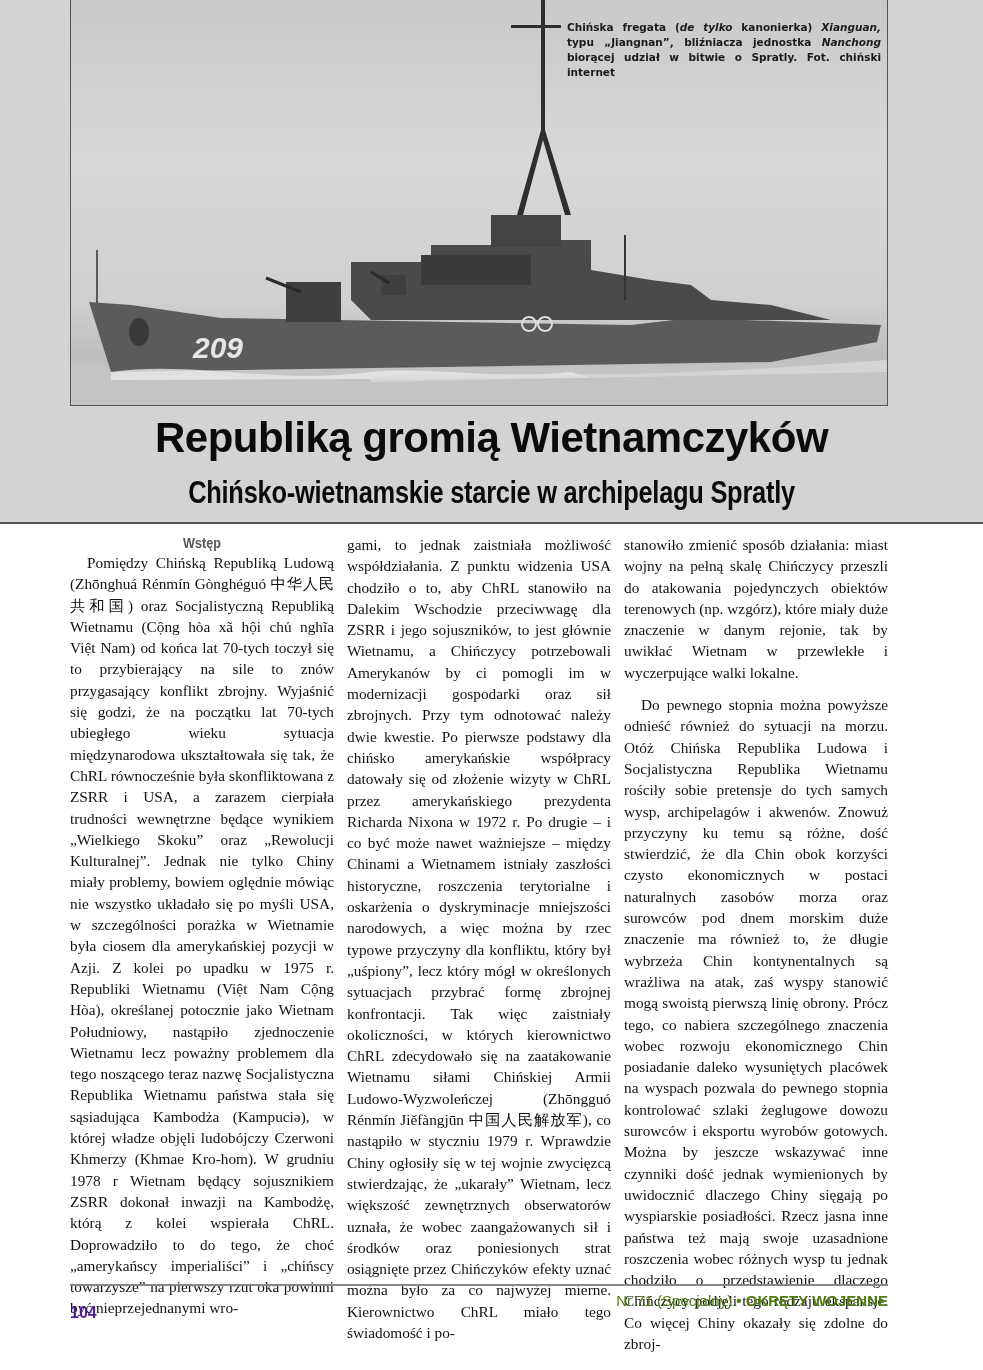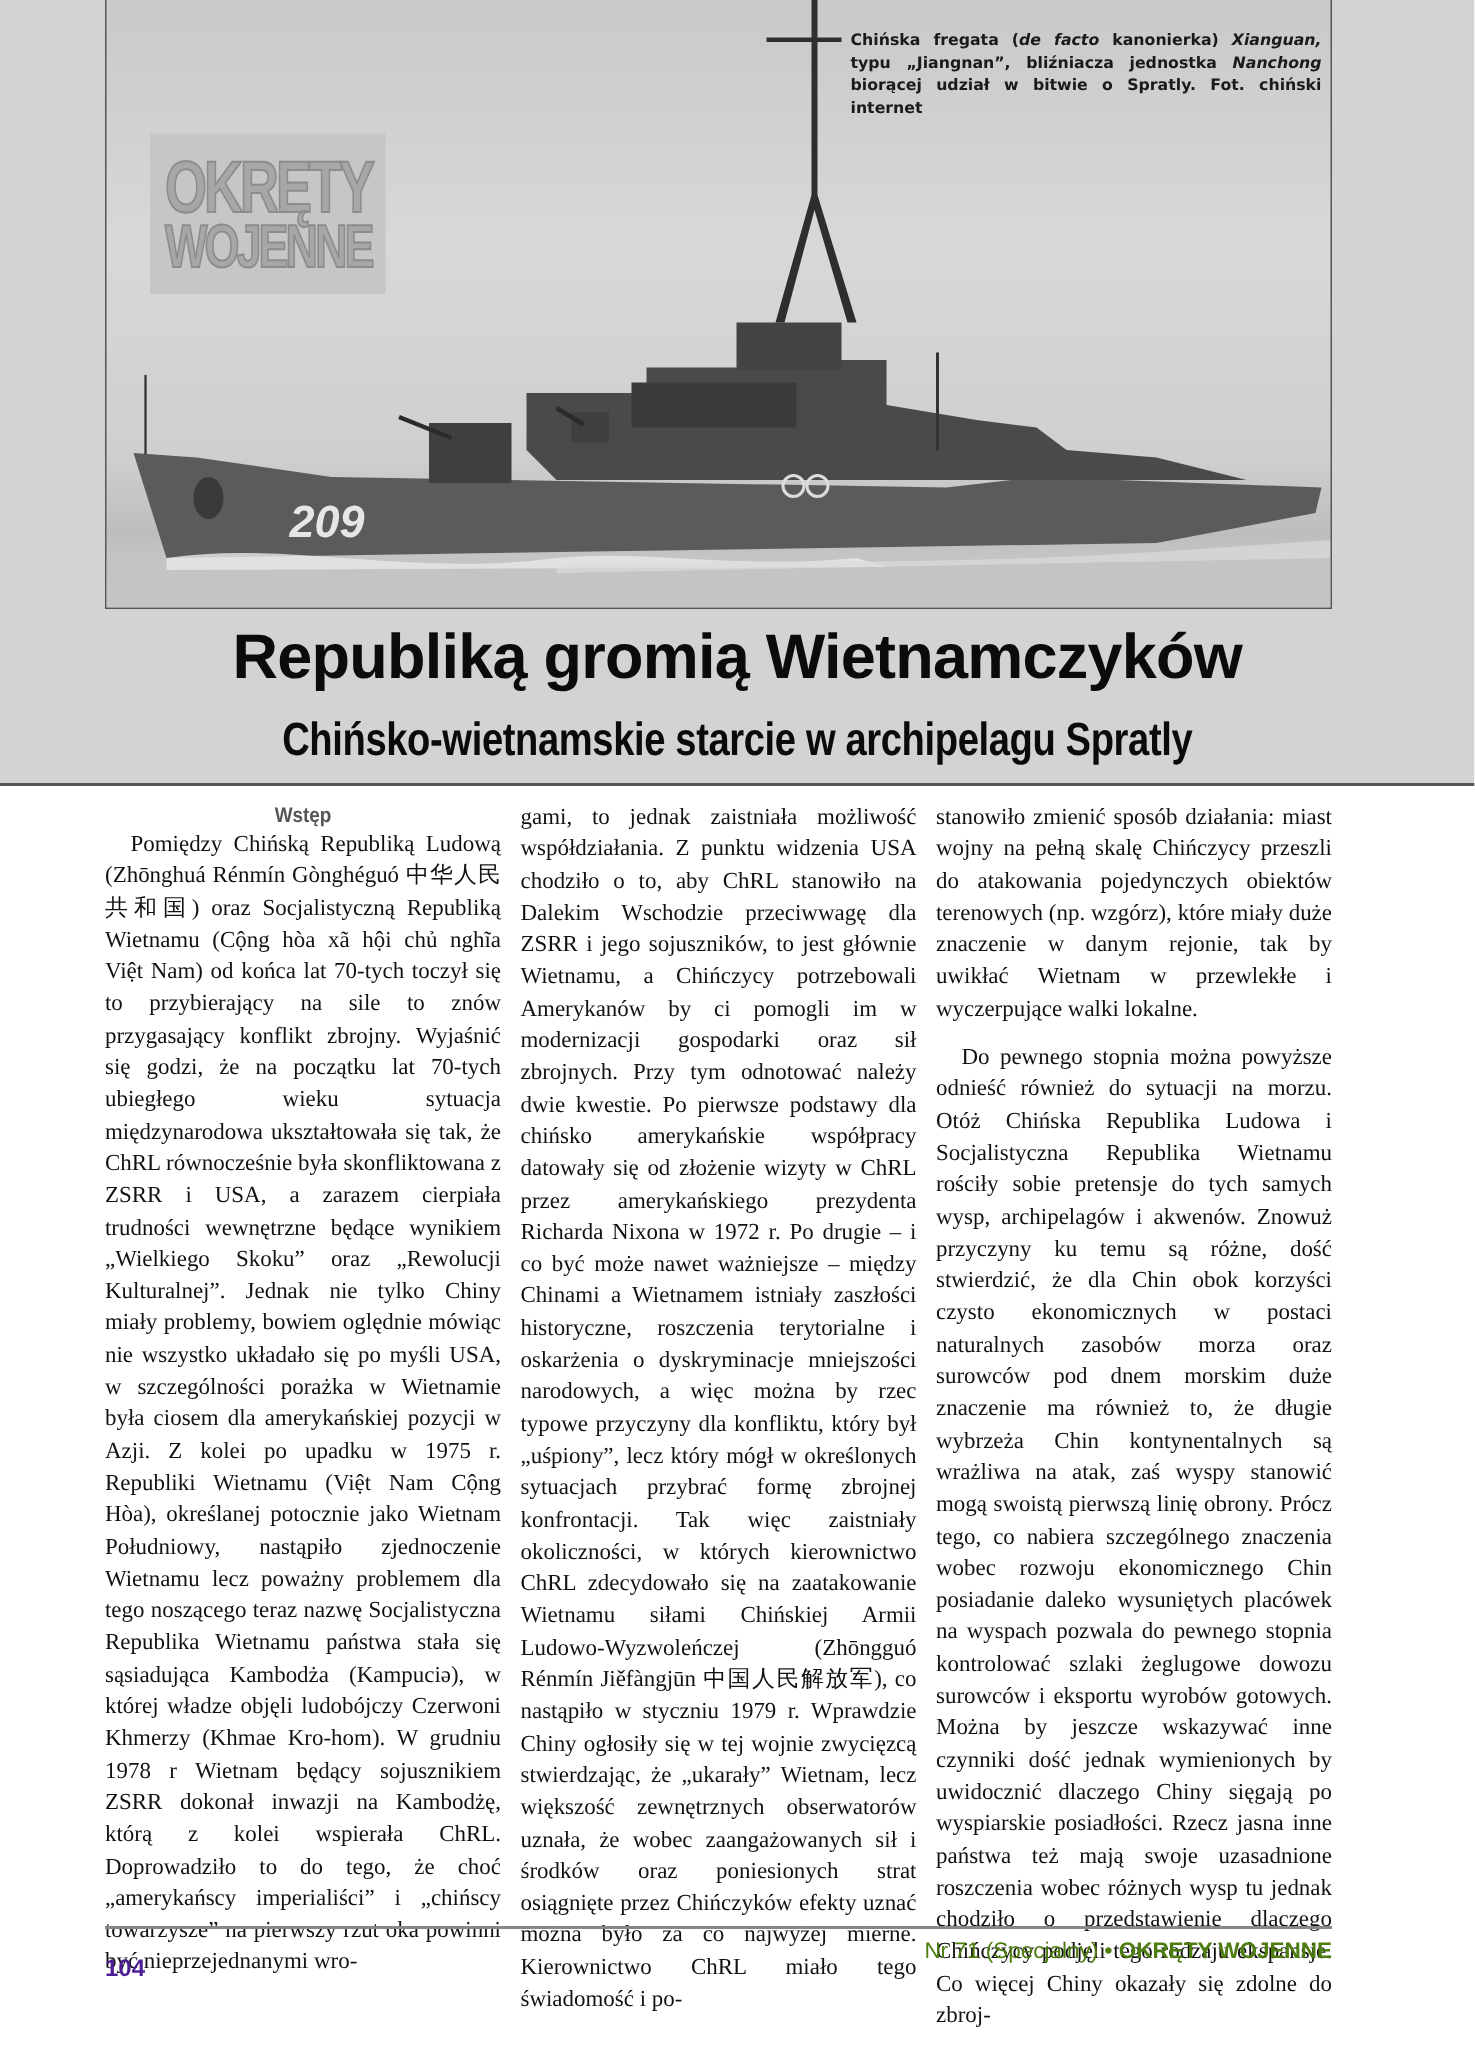--- a/index.html
+++ b/index.html
@@ -105,26 +105,22 @@
 
       <ellipse cx="68" cy="332" rx="10" ry="14" fill="#3a3a3a"></ellipse>
 
       <text x="122" y="358" fill="#e6e6e6" font-family="Liberation Sans, sans-serif" font-weight="bold" font-size="30" font-style="italic">209</text>
 
       <path d="M40,372 C120,360 200,385 300,372 C360,366 420,380 500,372 L520,378 L40,380 Z" fill="#e8e8e8" opacity="0.8"></path>
       <path d="M300,377 C400,370 500,380 700,368 L816,360 L816,372 L300,382 Z" fill="#dcdcdc" opacity="0.7"></path>
     </svg>
 
 
-    <div class="logo">
-      <span class="l1">OKRĘTY</span>
-      <span class="l2">WOJENNE</span>
-    </div>
 
-    <div class="caption"><span>Chińska fregata (</span><i>de facto</i><span> kanonierka) </span><i>Xianguan,</i><span> typu „Jiangnan”, bliźniacza jednostka </span><i>Nanchong</i><span> biorącej udział w bitwie o Spratly.   Fot. chiński internet</span></div>
+    <div class="caption"><span>Chińska fregata (</span><i>de tylko</i><span> kanonierka) </span><i>Xianguan,</i><span> typu „Jiangnan”, bliźniacza jednostka </span><i>Nanchong</i><span> biorącej udział w bitwie o Spratly.   Fot. chiński internet</span></div>
   </div>
 
   <div class="headline main">Republiką gromią Wietnamczyków</div>
   <div class="headline sub">Chińsko-wietnamskie starcie w archipelagu Spratly</div>
 </div>
 
 <div class="columns">
   <div class="col col1">
     <div class="section-head">Wstęp</div>
     <p class="indent">Pomiędzy Chińską Republiką Ludową (Zhōnghuá Rénmín Gònghéguó 中华人民共和国) oraz Socjalistyczną Republiką Wietnamu (Cộng hòa xã hội chủ nghĩa Việt Nam) od końca lat 70-tych toczył się to przybierający na sile to znów przygasający konflikt zbrojny. Wyjaśnić się godzi, że na początku lat 70-tych ubiegłego wieku sytuacja międzynarodowa ukształtowała się tak, że ChRL równocześnie była skonfliktowana z ZSRR i USA, a zarazem cierpiała trudności wewnętrzne będące wynikiem „Wielkiego Skoku” oraz „Rewolucji Kulturalnej”. Jednak nie tylko Chiny miały problemy, bowiem oględnie mówiąc nie wszystko układało się po myśli USA, w szczególności porażka w Wietnamie była ciosem dla amerykańskiej pozycji w Azji. Z kolei po upadku w 1975 r. Republiki Wietnamu (Việt Nam Cộng Hòa), określanej potocznie jako Wietnam Południowy, nastąpiło zjednoczenie Wietnamu lecz poważny problemem dla tego noszącego teraz nazwę Socjalistyczna Republika Wietnamu państwa stała się sąsiadująca Kambodża (Kampuciə), w której władze objęli ludobójczy Czerwoni Khmerzy (Khmae Kro-hom). W grudniu 1978 r Wietnam będący sojusznikiem ZSRR dokonał inwazji na Kambodżę, którą z kolei wspierała ChRL. Doprowadziło to do tego, że choć „amerykańscy imperialiści” i „chińscy towarzysze” na pierwszy rzut oka powinni być nieprzejednanymi wro-</p>

